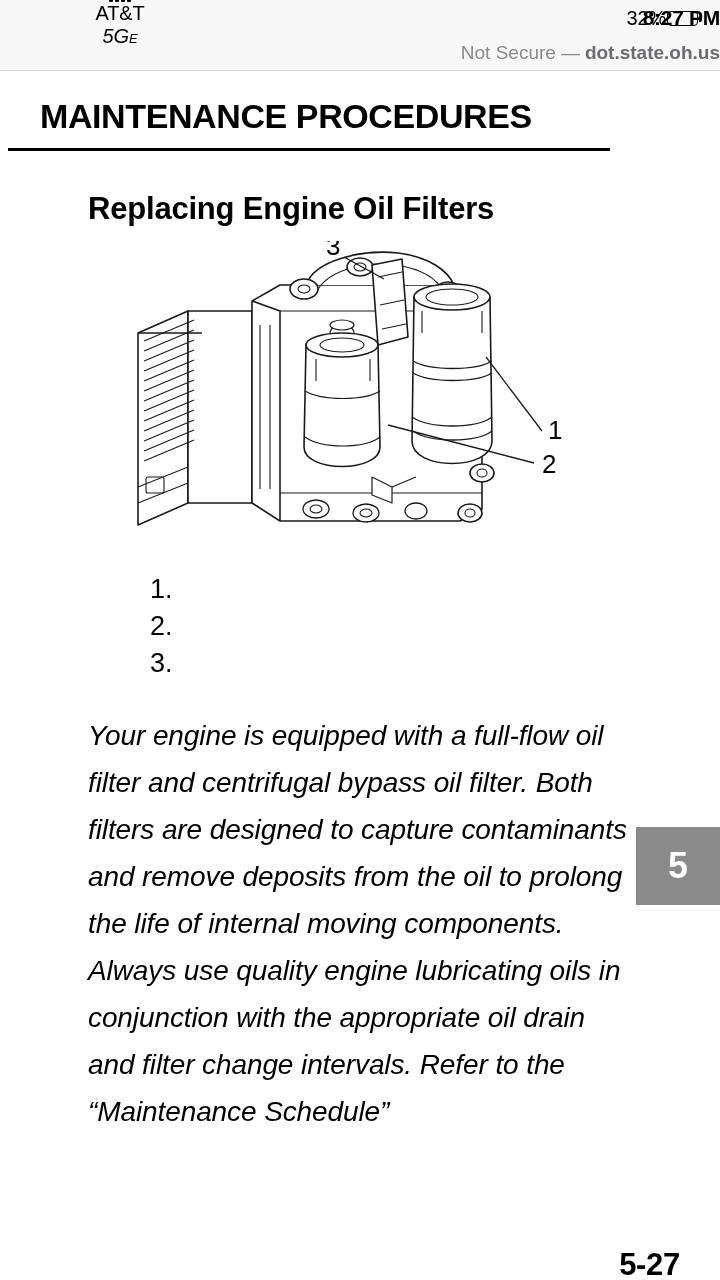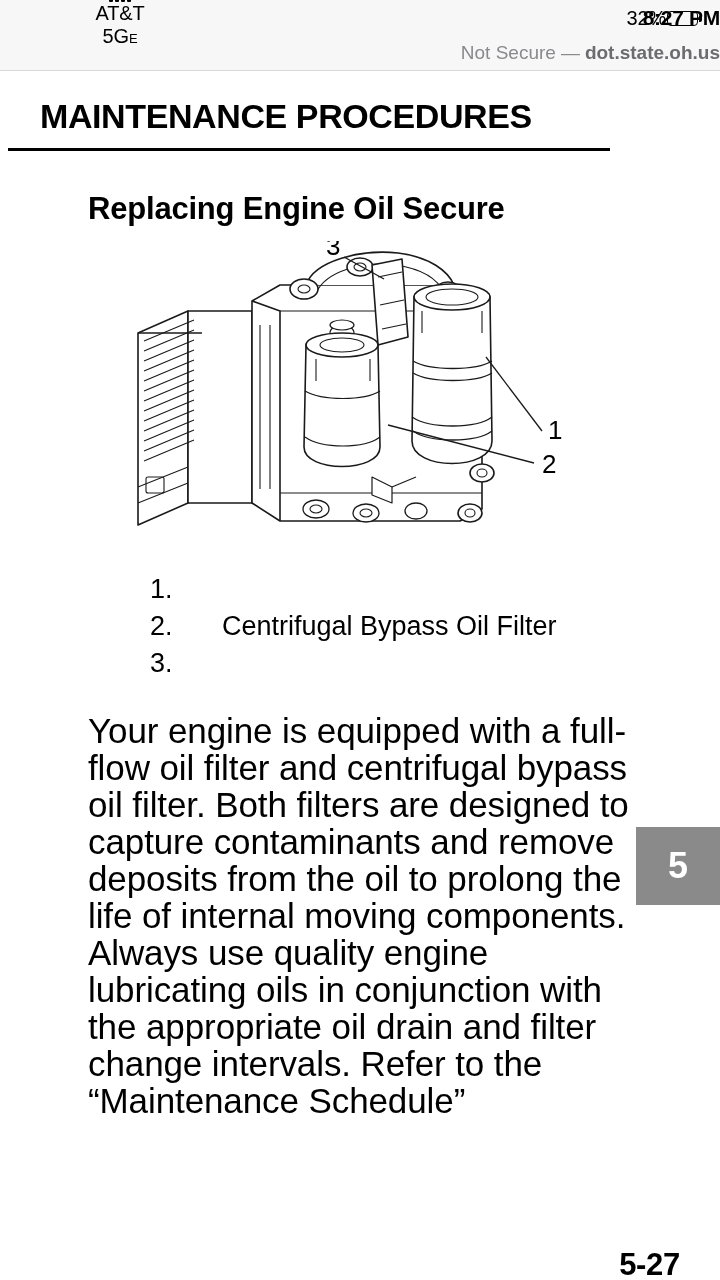--- a/index.html
+++ b/index.html
@@ -49,20 +49,21 @@
   .signal-bars i:nth-child(2) { height: 8px; }
   .signal-bars i:nth-child(3) { height: 11px; }
   .signal-bars i:nth-child(4) { height: 14px; background: #000; }
   .carrier {
     font-size: 20px;
     letter-spacing: -0.2px;
   }
   .network {
     font-size: 20px;
     letter-spacing: -0.2px;
+    font-style: italic;
   }
   .network sub {
     font-size: 13px;
     vertical-align: baseline;
   }
   .status-time {
     position: absolute;
     left: 0; right: 0;
     text-align: right;
     font-size: 21px;
@@ -162,23 +163,24 @@
   }
   .legend-row {
     display: flex;
   }
   .legend-num { width: 72px; }
   .legend-label { white-space: nowrap; }
 
   
   .body-copy {
     margin: 30px 88px 0 88px;
-    font-size: 35px;
-    line-height: 37px;
+    font-size: 28px;
+    line-height: 47px;
     letter-spacing: -0.1px;
+    font-style: italic;
   }
 
   
   .chapter-tab {
     position: absolute;
     right: 0;
     top: 730px;
     width: 84px;
     height: 78px;
     background: #8a8a8a;
@@ -227,21 +229,21 @@
   <span>Not Secure</span>
   <span>—</span>
   <span class="host">dot.state.oh.us</span>
 </div>
 
 <div class="page">
 
   <div class="section-title">MAINTENANCE PROCEDURES</div>
   <div class="rule"></div>
 
-  <div class="article-title">Replacing Engine Oil Secure</div>
+  <div class="article-title">Replacing Engine Oil Filters</div>
 
   <div class="figure">
     <svg width="460" height="320" viewBox="0 0 460 320" fill="none" stroke="#1a1a1a" stroke-width="1.6" stroke-linejoin="round">
 
       <g>
         <path d="M8 92 L58 70 L58 262 L8 284 Z" fill="#fff"></path>
         <path d="M58 70 L122 70 L122 262 L58 262 Z" fill="#fff"></path>
         <path d="M8 92 L72 92"></path>
         <g stroke-width="1.1">
           <path d="M14 100 L64 79"></path>
@@ -338,21 +340,20 @@
       </g>
     </svg>
   </div>
 
   <div class="legend">
     <div class="legend-row">
       <span class="legend-num">1.</span>
     </div>
     <div class="legend-row">
       <span class="legend-num">2.</span>
-      <span class="legend-label">Centrifugal Bypass Oil Filter</span>
     </div>
     <div class="legend-row">
       <span class="legend-num">3.</span>
     </div>
   </div>
 
   <p class="body-copy">Your engine is equipped with a full-flow oil filter and centrifugal bypass oil filter.  Both filters are designed to capture contaminants and remove deposits from the oil to prolong the life of internal moving components.  Always use quality engine lubricating oils in conjunction with the appropriate oil drain and filter change intervals.  Refer to the “Maintenance Schedule”</p>
 
   <div class="chapter-tab">5</div>
 

